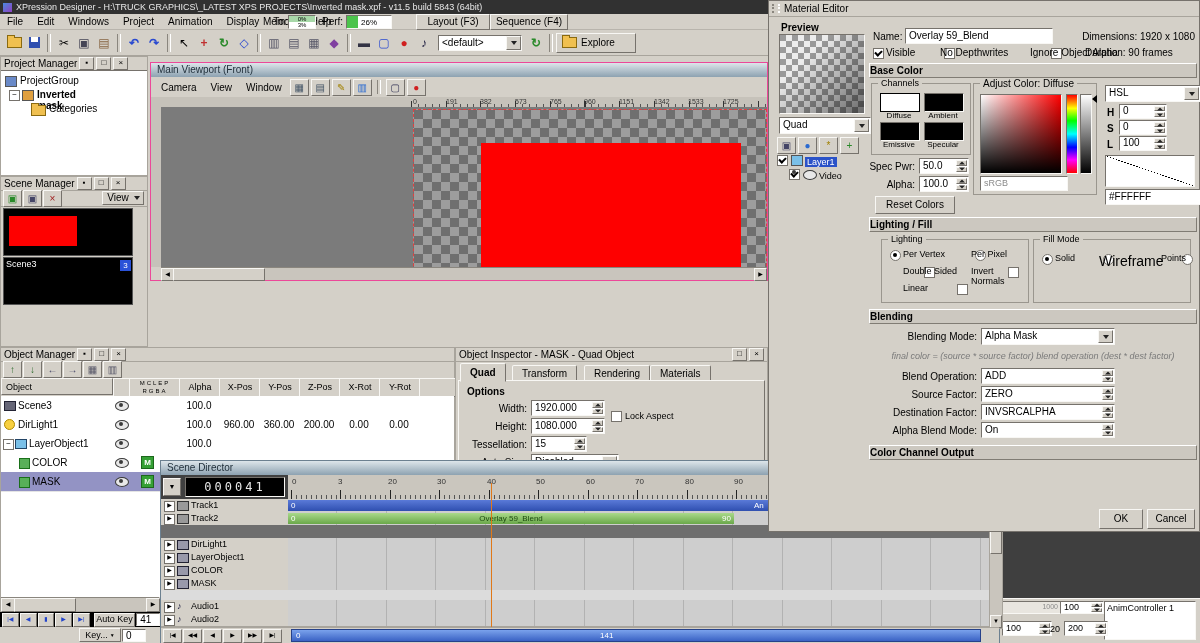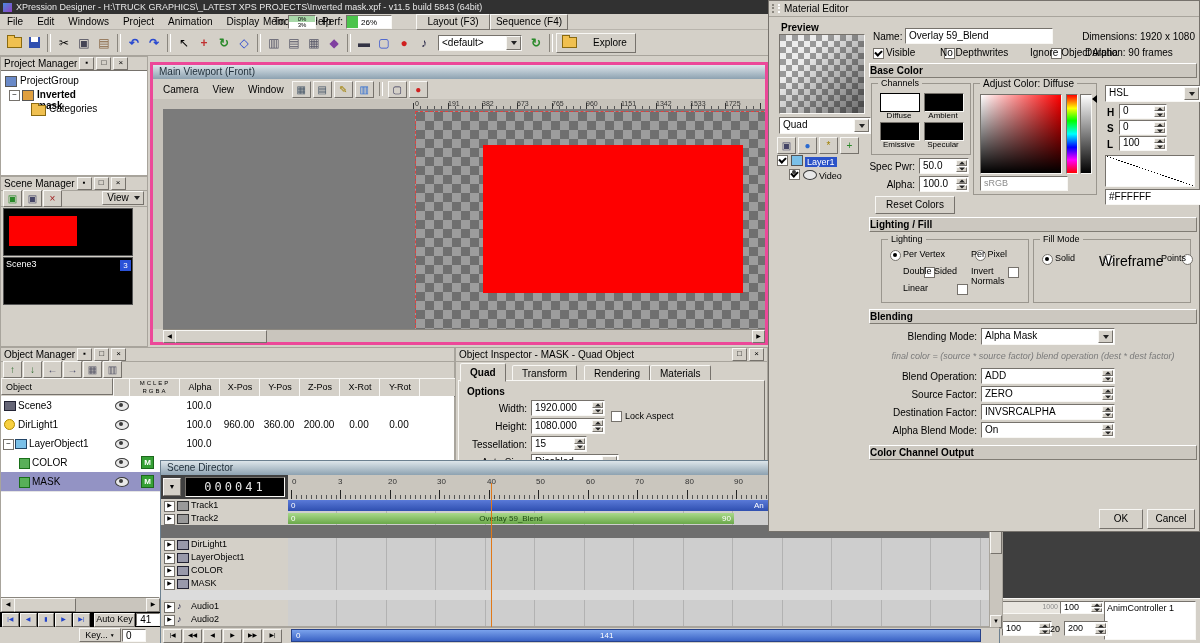--- a/index.html
+++ b/index.html
@@ -144,21 +144,21 @@
   <span class="ticon" style="color:#334">▬</span>
   <span class="ticon" style="color:#2a4ad0">▢</span>
   <span class="ticon" style="color:#d02020">●</span>
   <span class="ticon" style="color:#224">♪</span>
   <div style="position:relative;width:84px;height:16px;margin:0 4px">
     <div class="fld" style="left:0;top:0;right:0;height:14px;line-height:13px">&lt;default&gt;</div>
     <span class="combo"></span>
   </div>
   <span class="ticon" style="color:#2a8a2a;font-weight:bold">↻</span>
   <span class="sep"></span>
-  <div class="btn" style="width:68px;height:18px;line-height:17px;display:flex;align-items:center;gap:16px;padding:0 5px">
+  <div class="btn" style="width:68px;height:18px;line-height:17px;display:flex;align-items:center;gap:4px;padding:0 5px">
     <span class="folder"></span>
     <span>Explore</span>
   </div>
 </div>
 
 <div class="panel" style="left:0;top:56px;width:148px;height:120px;border:1px solid #a8a49c;box-sizing:border-box">
   <div class="dockhead">
     <span style="flex:none">Project Manager</span>
     <span class="dkb">▪</span>
     <span class="dkb">□</span>
@@ -199,21 +199,21 @@
   </div>
   <div class="a" style="left:2px;top:31px;width:128px;height:46px;background:#000;border:1px solid #555">
     <div class="a" style="left:5px;top:7px;width:68px;height:30px;background:#fe0000"></div>
   </div>
   <div class="a" style="left:2px;top:80px;width:128px;height:46px;background:#000;border:1px solid #555">
     <span class="a" style="left:2px;top:1px;color:#fff;font-size:9px">Scene3</span>
     <span class="a" style="right:1px;top:2px;width:11px;height:11px;background:#2a52d8;color:#fff;font-size:8px;text-align:center;line-height:11px">3</span>
   </div>
 </div>
 
-<div class="panel" style="left:150px;top:62px;width:618px;height:283px;border:3px solid #ec4899;box-sizing:border-box">
+<div class="panel" style="left:150px;top:62px;width:618px;height:219px;border:1px solid #ec4899;box-sizing:border-box">
   <div class="gradhead">
     <span>Main Viewport (Front)</span>
   </div>
   <div class="a" style="left:0;top:14px;right:0;height:20px;background:#d4d0c8;border-bottom:1px solid #a8a49c;display:flex;align-items:center;padding-left:4px;gap:2px">
     <span style="padding:0 6px">Camera</span>
     <span style="padding:0 6px">View</span>
     <span style="padding:0 6px">Window</span>
     <span class="sicon" style="color:#456">▦</span>
     <span class="sicon" style="color:#456">▤</span>
     <span class="sicon" style="color:#a08000">✎</span>

